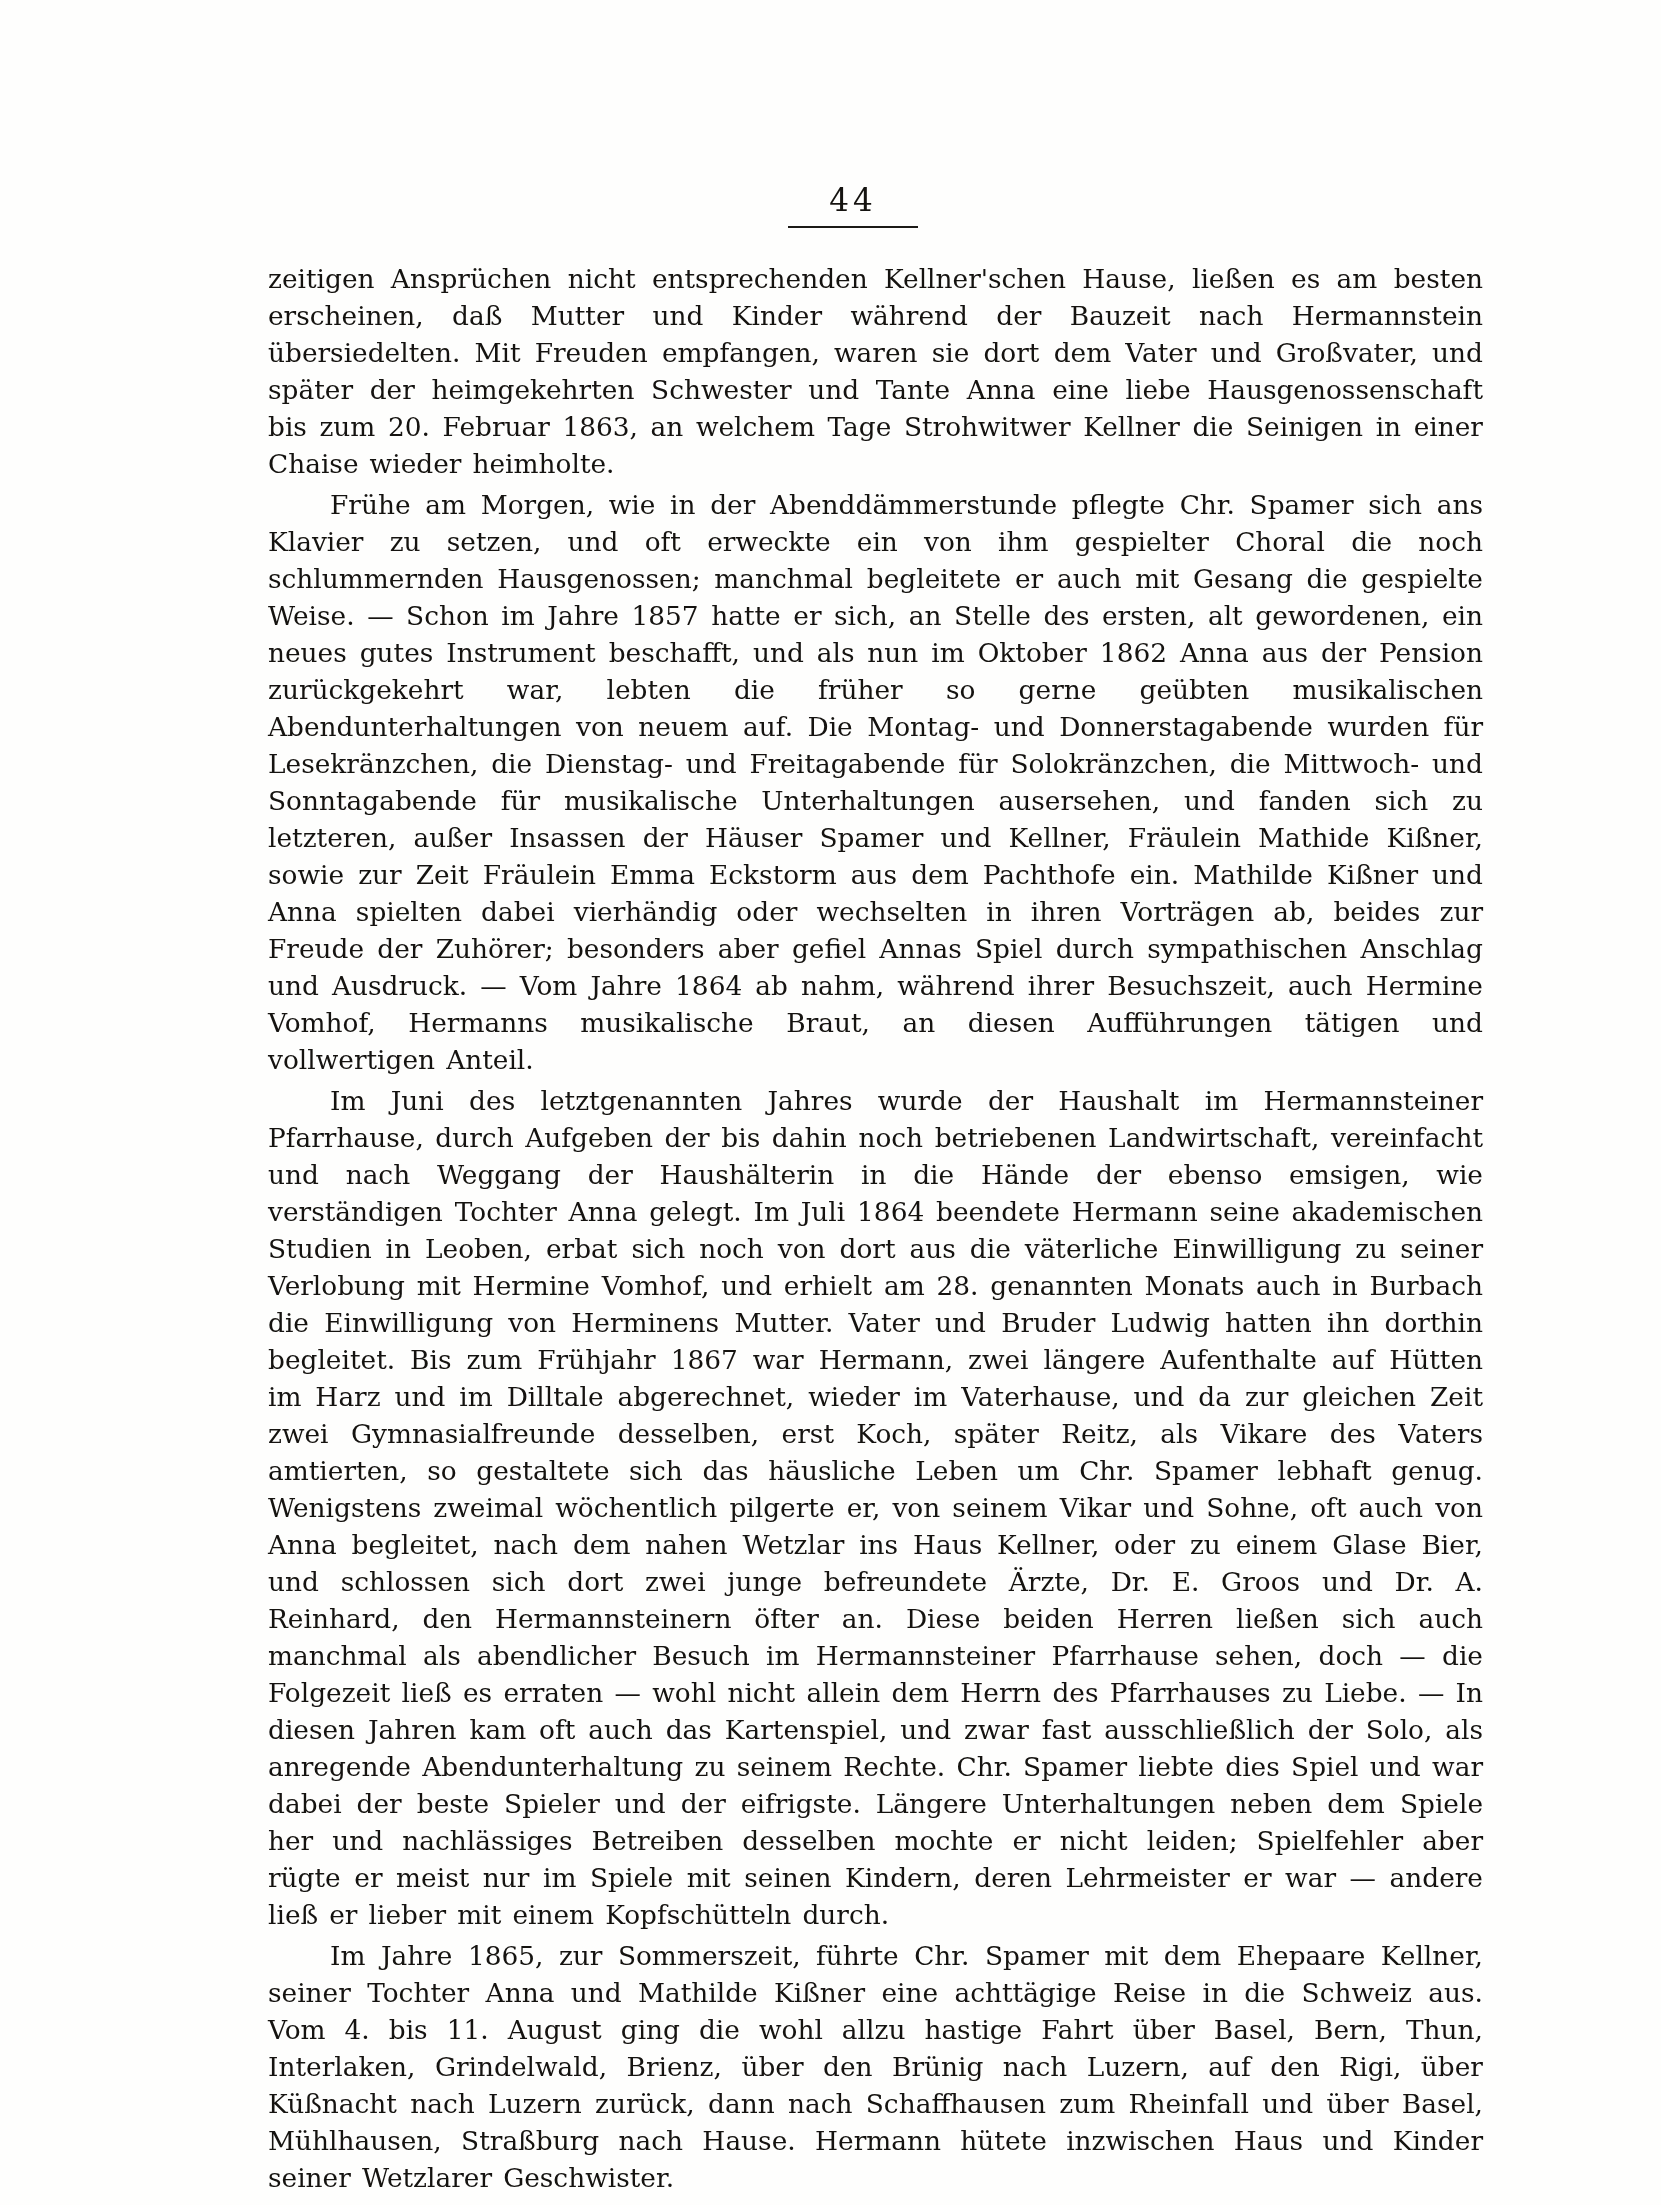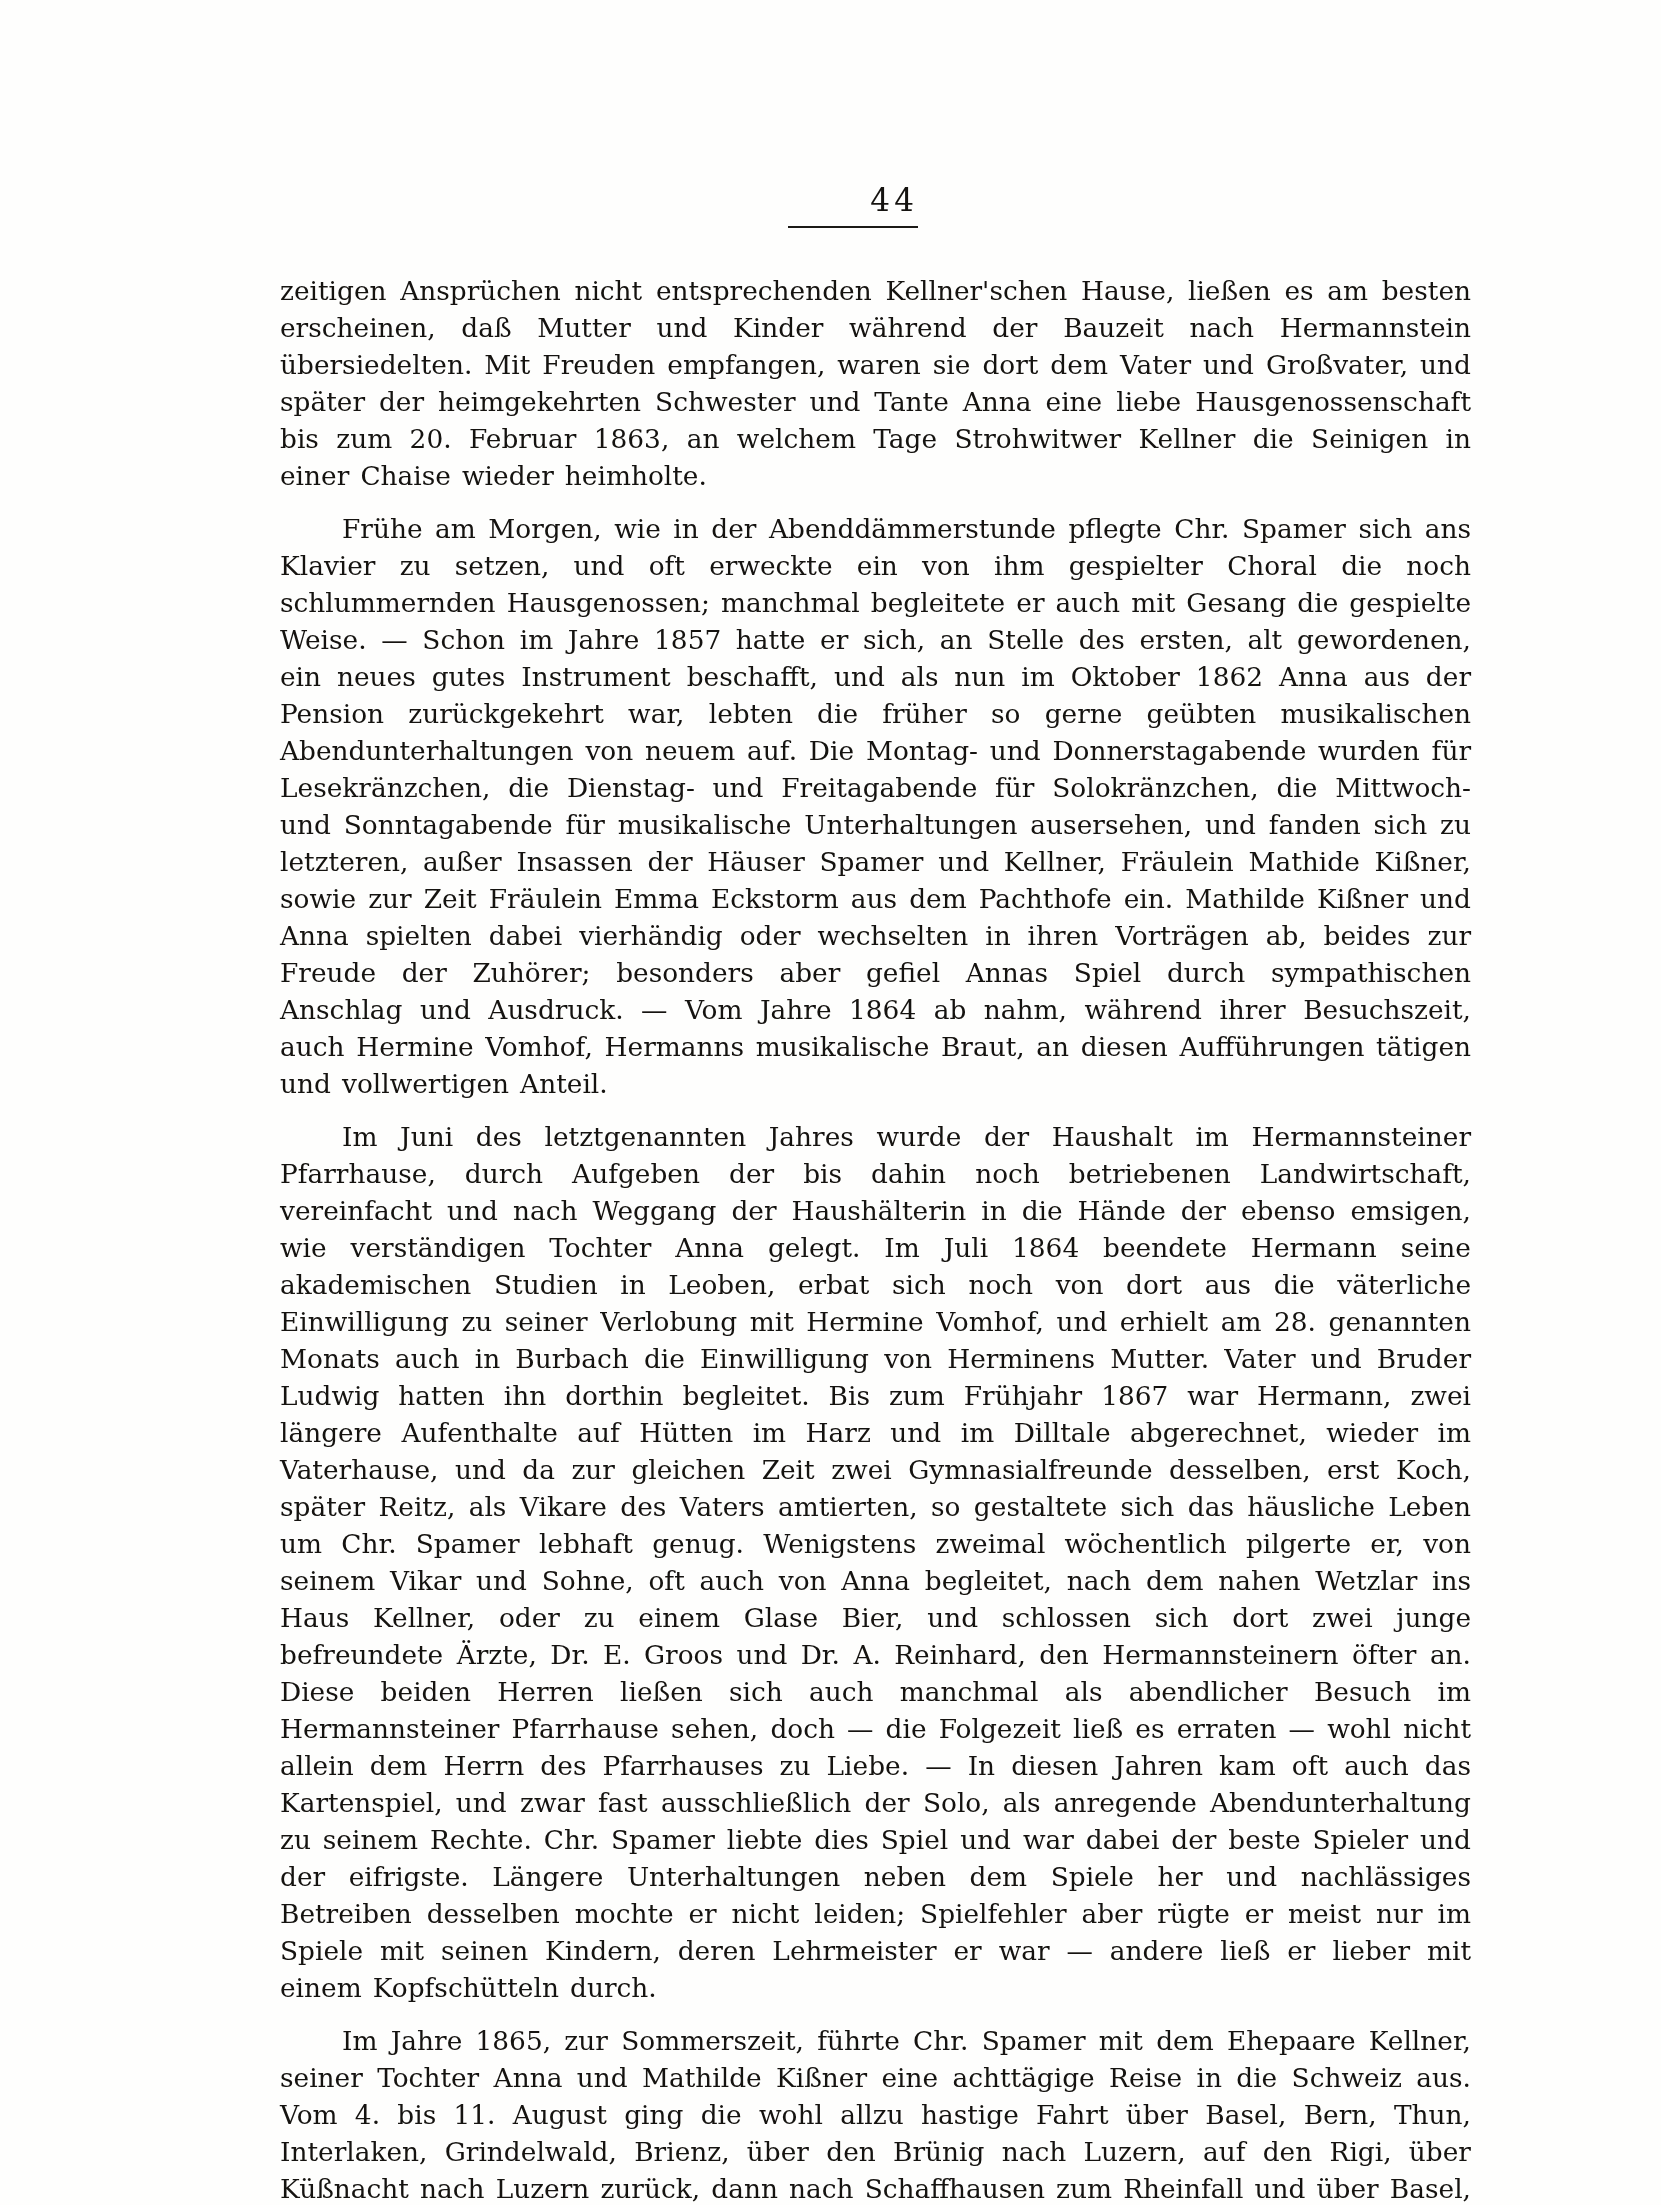--- a/index.html
+++ b/index.html
@@ -21,39 +21,39 @@
     top: 182px;
     left: 0;
     right: 0;
     text-align: center;
   }
   .page-number {
     position: relative;
     left: 22px;
     display: inline-block;
     width: 130px;
-    text-align: right;
+    text-align: center;
     font-size: 31px;
     font-weight: 500;
     letter-spacing: 4.1px;
     padding-bottom: 8.1px;
     border-bottom: 2.7px solid #1c1a17;
   }
   .text-block {
     position: absolute;
     left: 264px;
     top: 256px;
     width: 1223px;
     font-size: 26.4px;
     line-height: 37px;
     text-align: justify;
     word-spacing: 2.7px;
   }
   .para {
-    margin: 16px;
+    margin: 4px;
     text-indent: 0;
   }
   .para.indented {
     text-indent: 62px;
   }
 </style>
 </head>
 <body>
 
 <div class="page">

